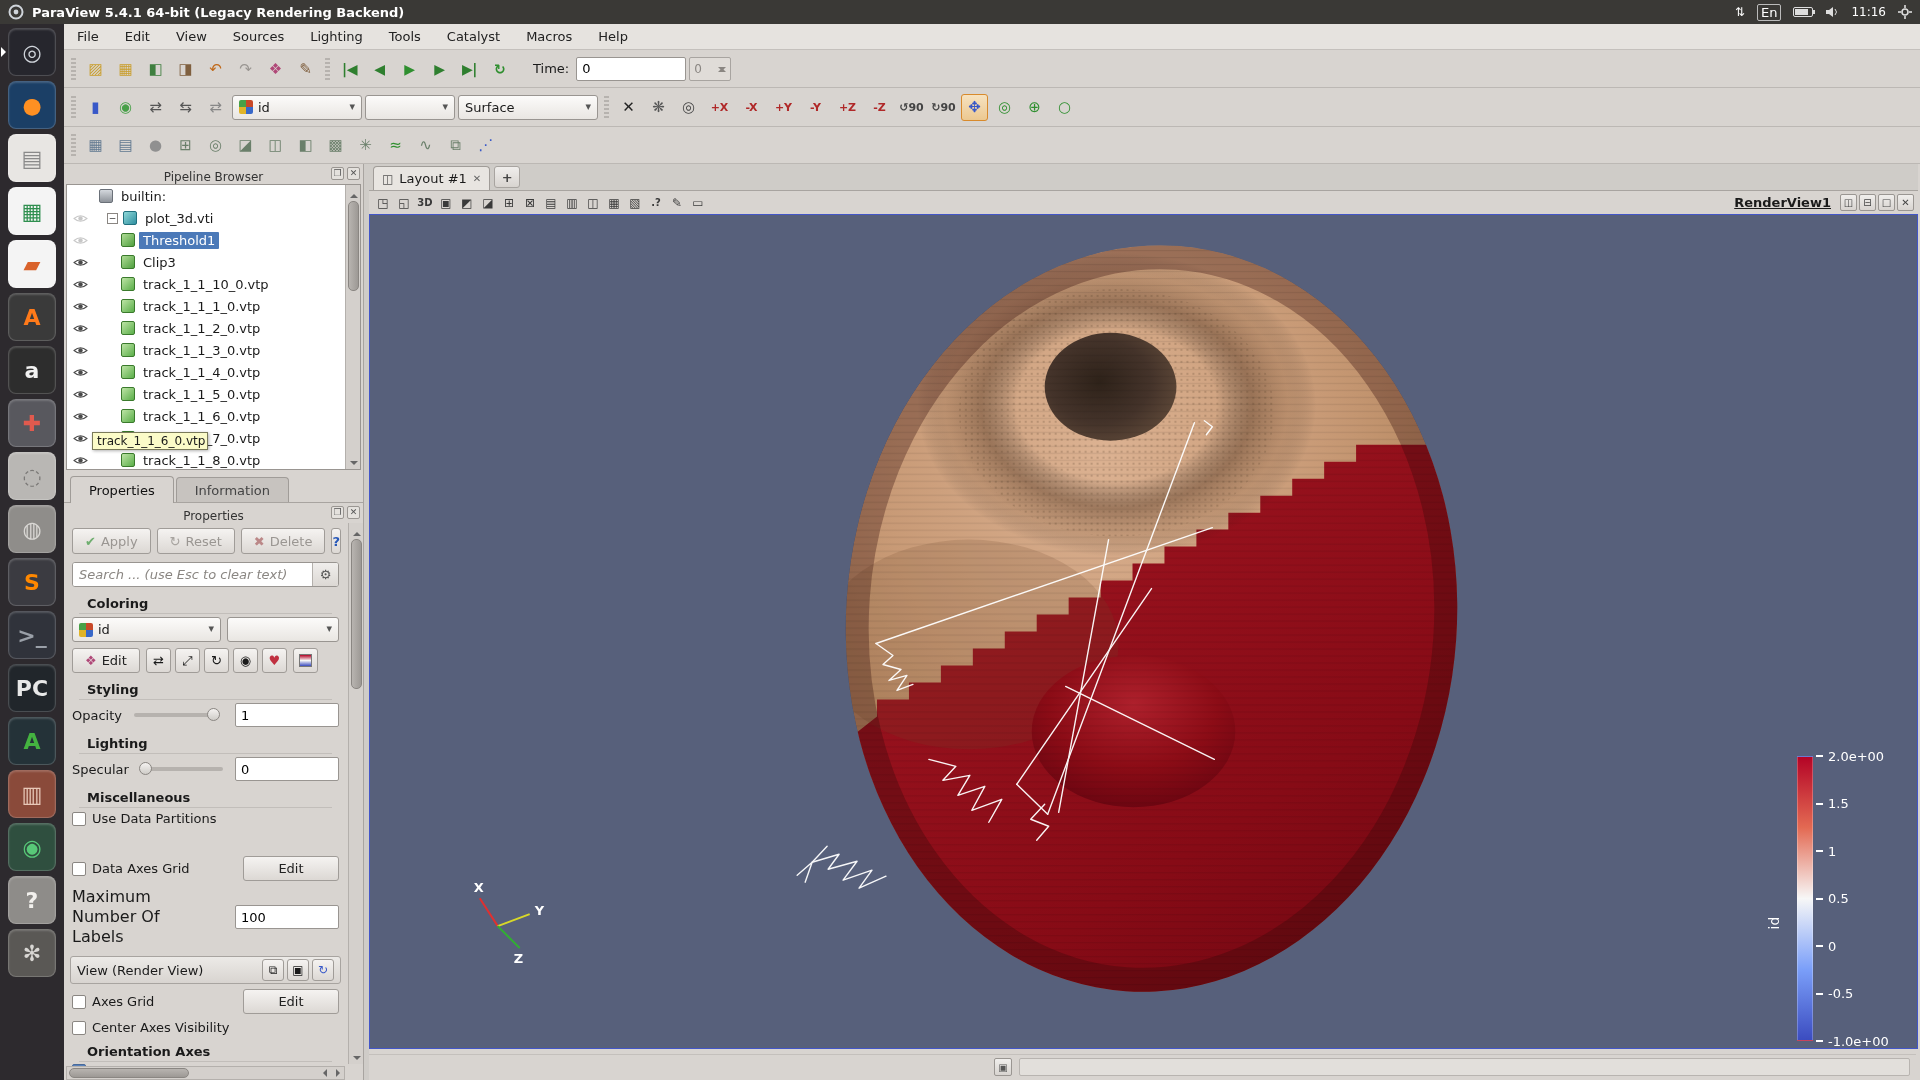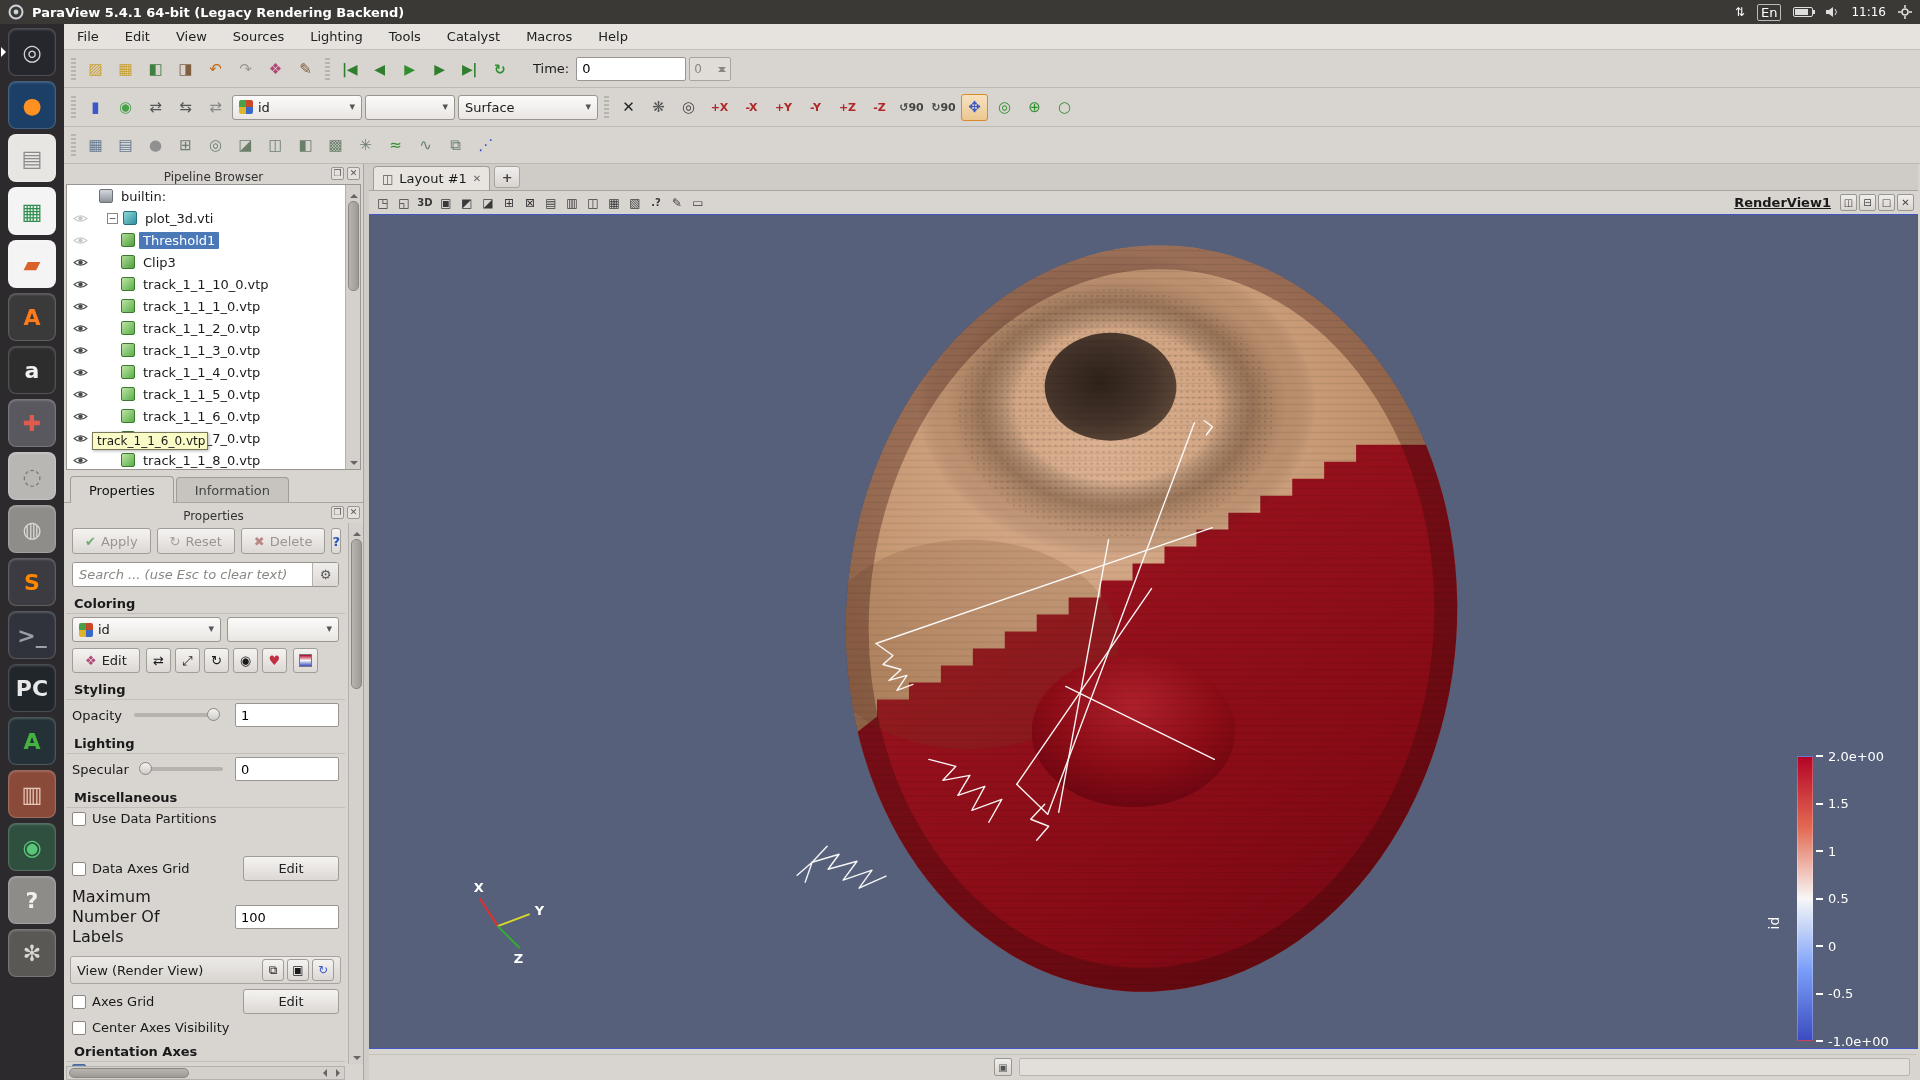--- a/index.html
+++ b/index.html
@@ -114,21 +114,21 @@
   .btn.disabled{color:#9a9692}
   .btn .bico{font-size:13px}
   .btn-help{width:30px;font-weight:bold;color:#2858b8;padding:0}
   .searchwrap{margin:3px 8px;height:25px;background:#fff;border:1px solid #999591;border-radius:3px;
     display:flex;align-items:center;overflow:hidden}
   .searchwrap input{flex:1;border:none;outline:none;height:100%;padding:0 6px;font-size:13px;font-style:italic;
     color:#555;font-family:inherit;background:#fff}
   .searchwrap input::placeholder{color:#8a8682;font-style:italic}
   .search-gear{width:26px;height:100%;background:linear-gradient(#f0eeec,#dcd8d4);border-left:1px solid #b4b0ac;
     display:flex;align-items:center;justify-content:center;font-size:13px;color:#555}
-  .sec-hdr{font-weight:bold;font-size:13px;padding:6px 8px 2px;border-bottom:1px solid #c2beba;margin:0 2px}
+  .sec-hdr{font-weight:bold;font-size:13px;padding:6px 8px 2px;border-bottom:1px solid #c2beba;margin:0 15px}
   .mini{width:25px;height:25px;border:1px solid #a09c98;border-radius:3px;background:linear-gradient(#f5f3f1,#dcd8d4);
     display:flex;align-items:center;justify-content:center;font-size:13px;flex:none}
   .mini .grad{width:13px;height:13px;background:linear-gradient(#b40426,#f7f7f7,#3b4cc0);border:1px solid #777}
   .slider{width:84px;height:4px;background:#b6b2ae;border-radius:2px;position:relative;margin:0 6px}
   .knob{position:absolute;top:-5px;width:13px;height:13px;border-radius:50%;background:linear-gradient(#f4f2f0,#cfccc8);
     border:1px solid #8a8682}
   .knob.right{right:-2px}.knob.left{left:-2px}
   .cb{width:14px;height:14px;border:1px solid #8a8682;background:#fff;border-radius:2px;flex:none}
   .val-in{width:104px;margin-left:auto}
   .lbl2{font-size:16px;line-height:1.25;width:118px}

